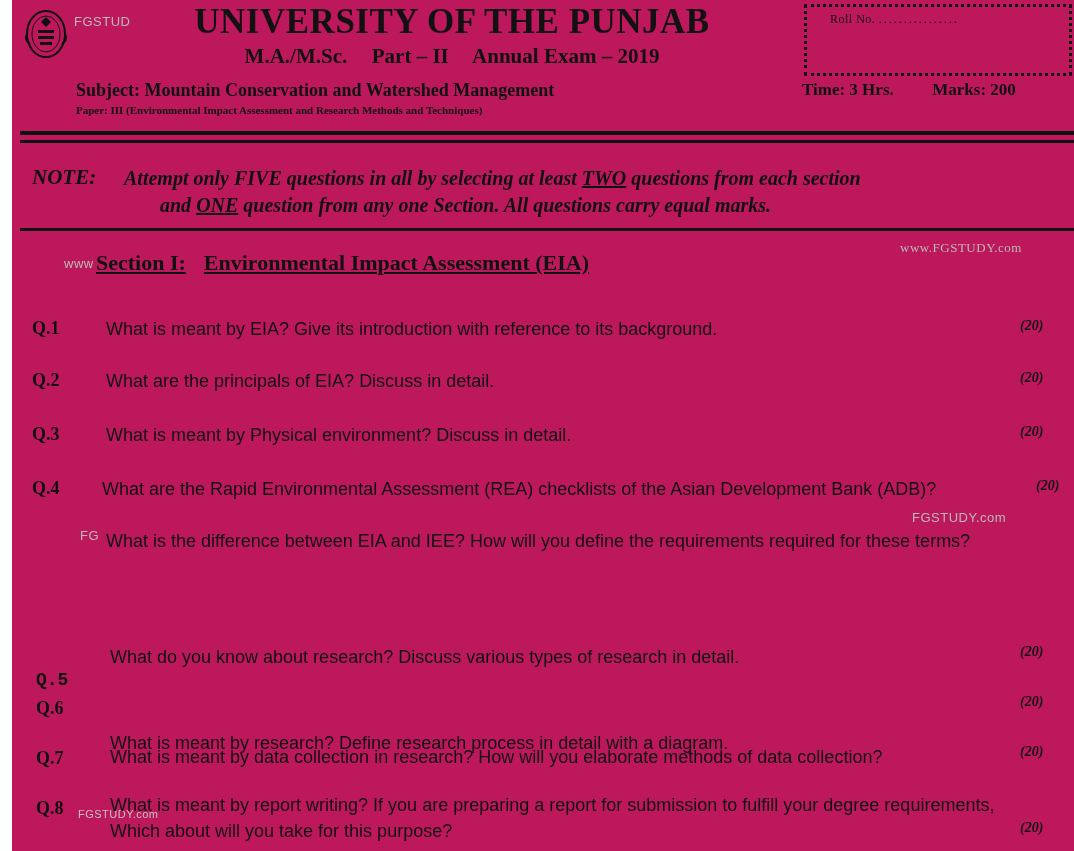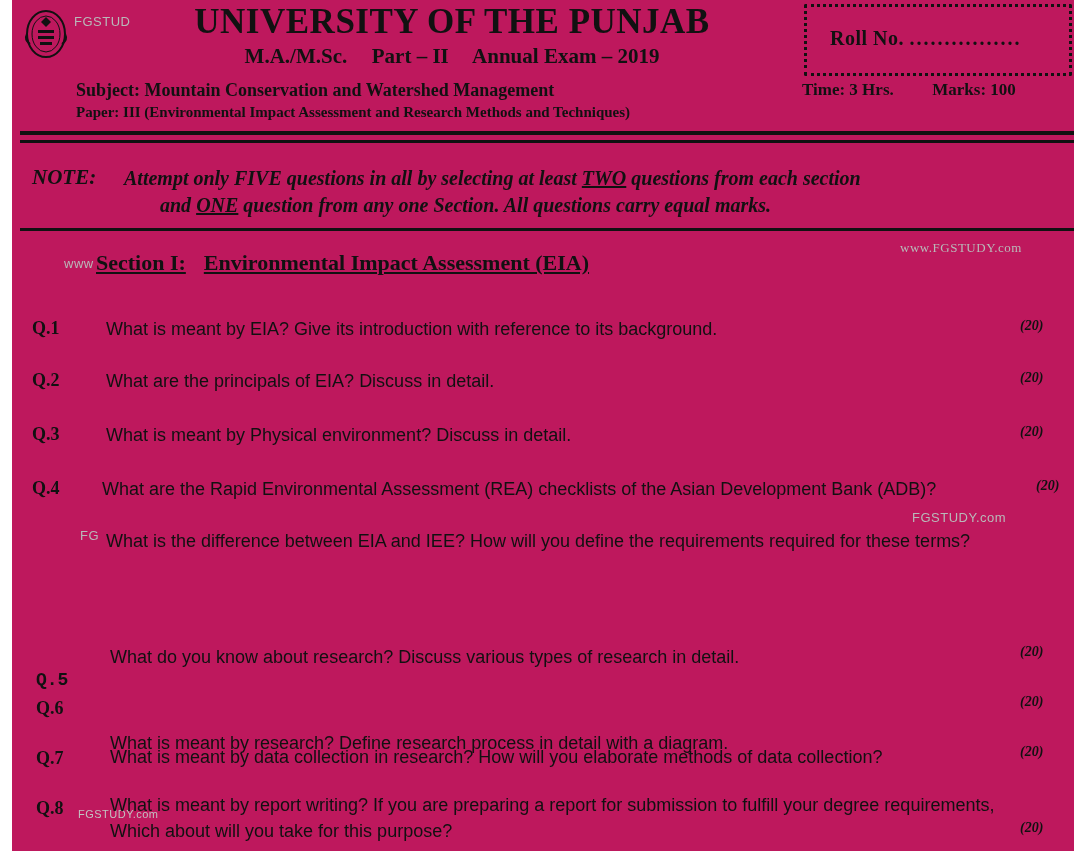--- a/index.html
+++ b/index.html
@@ -60,21 +60,21 @@
     position: absolute;
     left: 64px;
     top: 80px;
     font-size: 18px;
     font-weight: bold;
   }
   .paper-line {
     position: absolute;
     left: 64px;
     top: 104px;
-    font-size: 15px;
+    font-size: 11px;
     font-weight: bold;
   }
   .time-marks {
     position: absolute;
     left: 790px;
     top: 80px;
     font-size: 17px;
     font-weight: bold;
   }
   .time-marks .gap { display: inline-block; width: 30px; }
@@ -85,23 +85,23 @@
     left: 792px;
     top: 4px;
     width: 262px;
     height: 66px;
     border: 3px dotted #111;
     border-radius: 2px;
   }
   .rollbox-label {
     position: absolute;
     left: 818px;
-    top: 27px;
-    font-size: 20px;
-    font-weight: bold;
+    top: 12px;
+    font-size: 12px;
+    font-weight: normal;
     letter-spacing: 0.5px;
   }
   .rollbox-dots {
     letter-spacing: 2px;
   }
 
   
   .rule-a {
     position: absolute;
     left: 8px;
@@ -231,21 +231,21 @@
   </div>
 
   <div class="paper-line">
     <span>Paper:</span>
     <span>III (Environmental Impact Assessment and Research Methods and Techniques)</span>
   </div>
 
   <div class="time-marks">
     <span>Time: 3 Hrs.</span>
     <span class="gap"></span>
-    <span>Marks: 100</span>
+    <span>Marks: 200</span>
   </div>
 
   <div class="rollbox"></div>
   <div class="rollbox-label">
     <span>Roll No.</span>
     <span class="rollbox-dots">................</span>
   </div>
 
   <div class="rule-a"></div>
   <div class="rule-b"></div>

